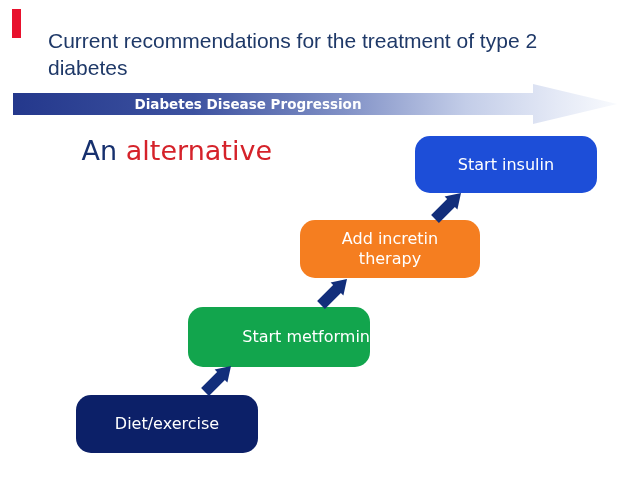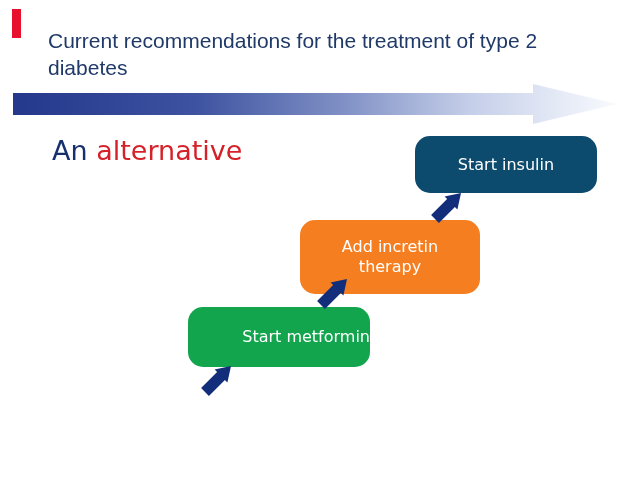--- a/index.html
+++ b/index.html
@@ -22,66 +22,70 @@
     position:absolute;left:0;top:0;width:100%;height:100%;
     background:linear-gradient(90deg,#24388C 0%,#3D52A0 30%,#8191C6 55%,#C3CDE8 75%,#E4E9F6 90%,#F8FAFD 100%);
     clip-path:polygon(0 9px,520px 9px,520px 0,100% 50%,520px 100%,520px 31px,0 31px);
   }
   .banner-label{
     position:absolute;left:0;top:9px;width:470px;height:22px;line-height:22px;
     text-align:center;color:#FFFFFF;font-weight:bold;font-size:13.5px;
   }
   .alt-heading{
     position:absolute;left:52px;top:134px;width:220px;
-    text-align:left;font-size:27px;line-height:34px;color:#16306E;
+    text-align:right;font-size:27px;line-height:34px;color:#16306E;
   }
   .alt-heading .hl{color:#D5222A;}
   .step{
     position:absolute;display:flex;align-items:center;justify-content:center;
     border-radius:15px;color:#FFFFFF;font-size:16px;line-height:1.25;text-align:center;
   }
   .step--diet     {left:76px; top:395px;width:182px;height:58px;}
   .step--metformin{left:188px;top:307px;width:182px;height:60px;}
-  .step--incretin {left:300px;top:220px;width:180px;height:74px;}
+  .step--incretin {left:300px;top:220px;width:180px;height:58px;}
   .step--insulin  {left:415px;top:136px;width:182px;height:57px;}
   .step--incretin .step-label{max-width:132px;}
   .connector{position:absolute;width:42px;height:40px;}
   .connector polygon{fill:#122E7B;}
   .connector--1{left:194px;top:362px;}
   .connector--2{left:310px;top:275px;}
   .connector--3{left:424px;top:189px;}
 </style>
 </head>
 <body>
 
 <div class="slide">
 
   <div class="accent-bar"></div>
 
   <div class="slide-title">Current recommendations for the treatment of type 2 diabetes</div>
 
   <div class="banner">
     <div class="banner-shape"></div>
+    <div class="banner-label">Diabetes Disease Progression</div>
   </div>
 
   <div class="alt-heading">
     <span>An</span>
     <span class="hl">alternative</span><br>
   </div>
 
+  <div class="step step--diet" style="background: rgb(12, 32, 104);">
+    <span class="step-label">Diet/exercise</span>
+  </div>
 
   <div class="step step--metformin" style="background: rgb(18, 165, 77); justify-content: flex-end;">
     <span class="step-label">Start metformin</span>
   </div>
 
   <div class="step step--incretin" style="background: rgb(245, 126, 32);">
     <span class="step-label">Add incretin therapy</span>
   </div>
 
-  <div class="step step--insulin" style="background: #0c4a6e;">
+  <div class="step step--insulin" style="background: #1d4ed8;">
     <span class="step-label">Start insulin</span>
   </div>
 
   <svg class="connector connector--1" viewBox="0 0 40 40">
     <polygon points="6.1,26.1 22.1,10.1 19.6,7.6 36,4 32.4,20.4 29.9,17.9 13.9,33.9"></polygon>
   </svg>
   <svg class="connector connector--2" viewBox="0 0 40 40">
     <polygon points="6.1,26.1 22.1,10.1 19.6,7.6 36,4 32.4,20.4 29.9,17.9 13.9,33.9"></polygon>
   </svg>
   <svg class="connector connector--3" viewBox="0 0 40 40">

